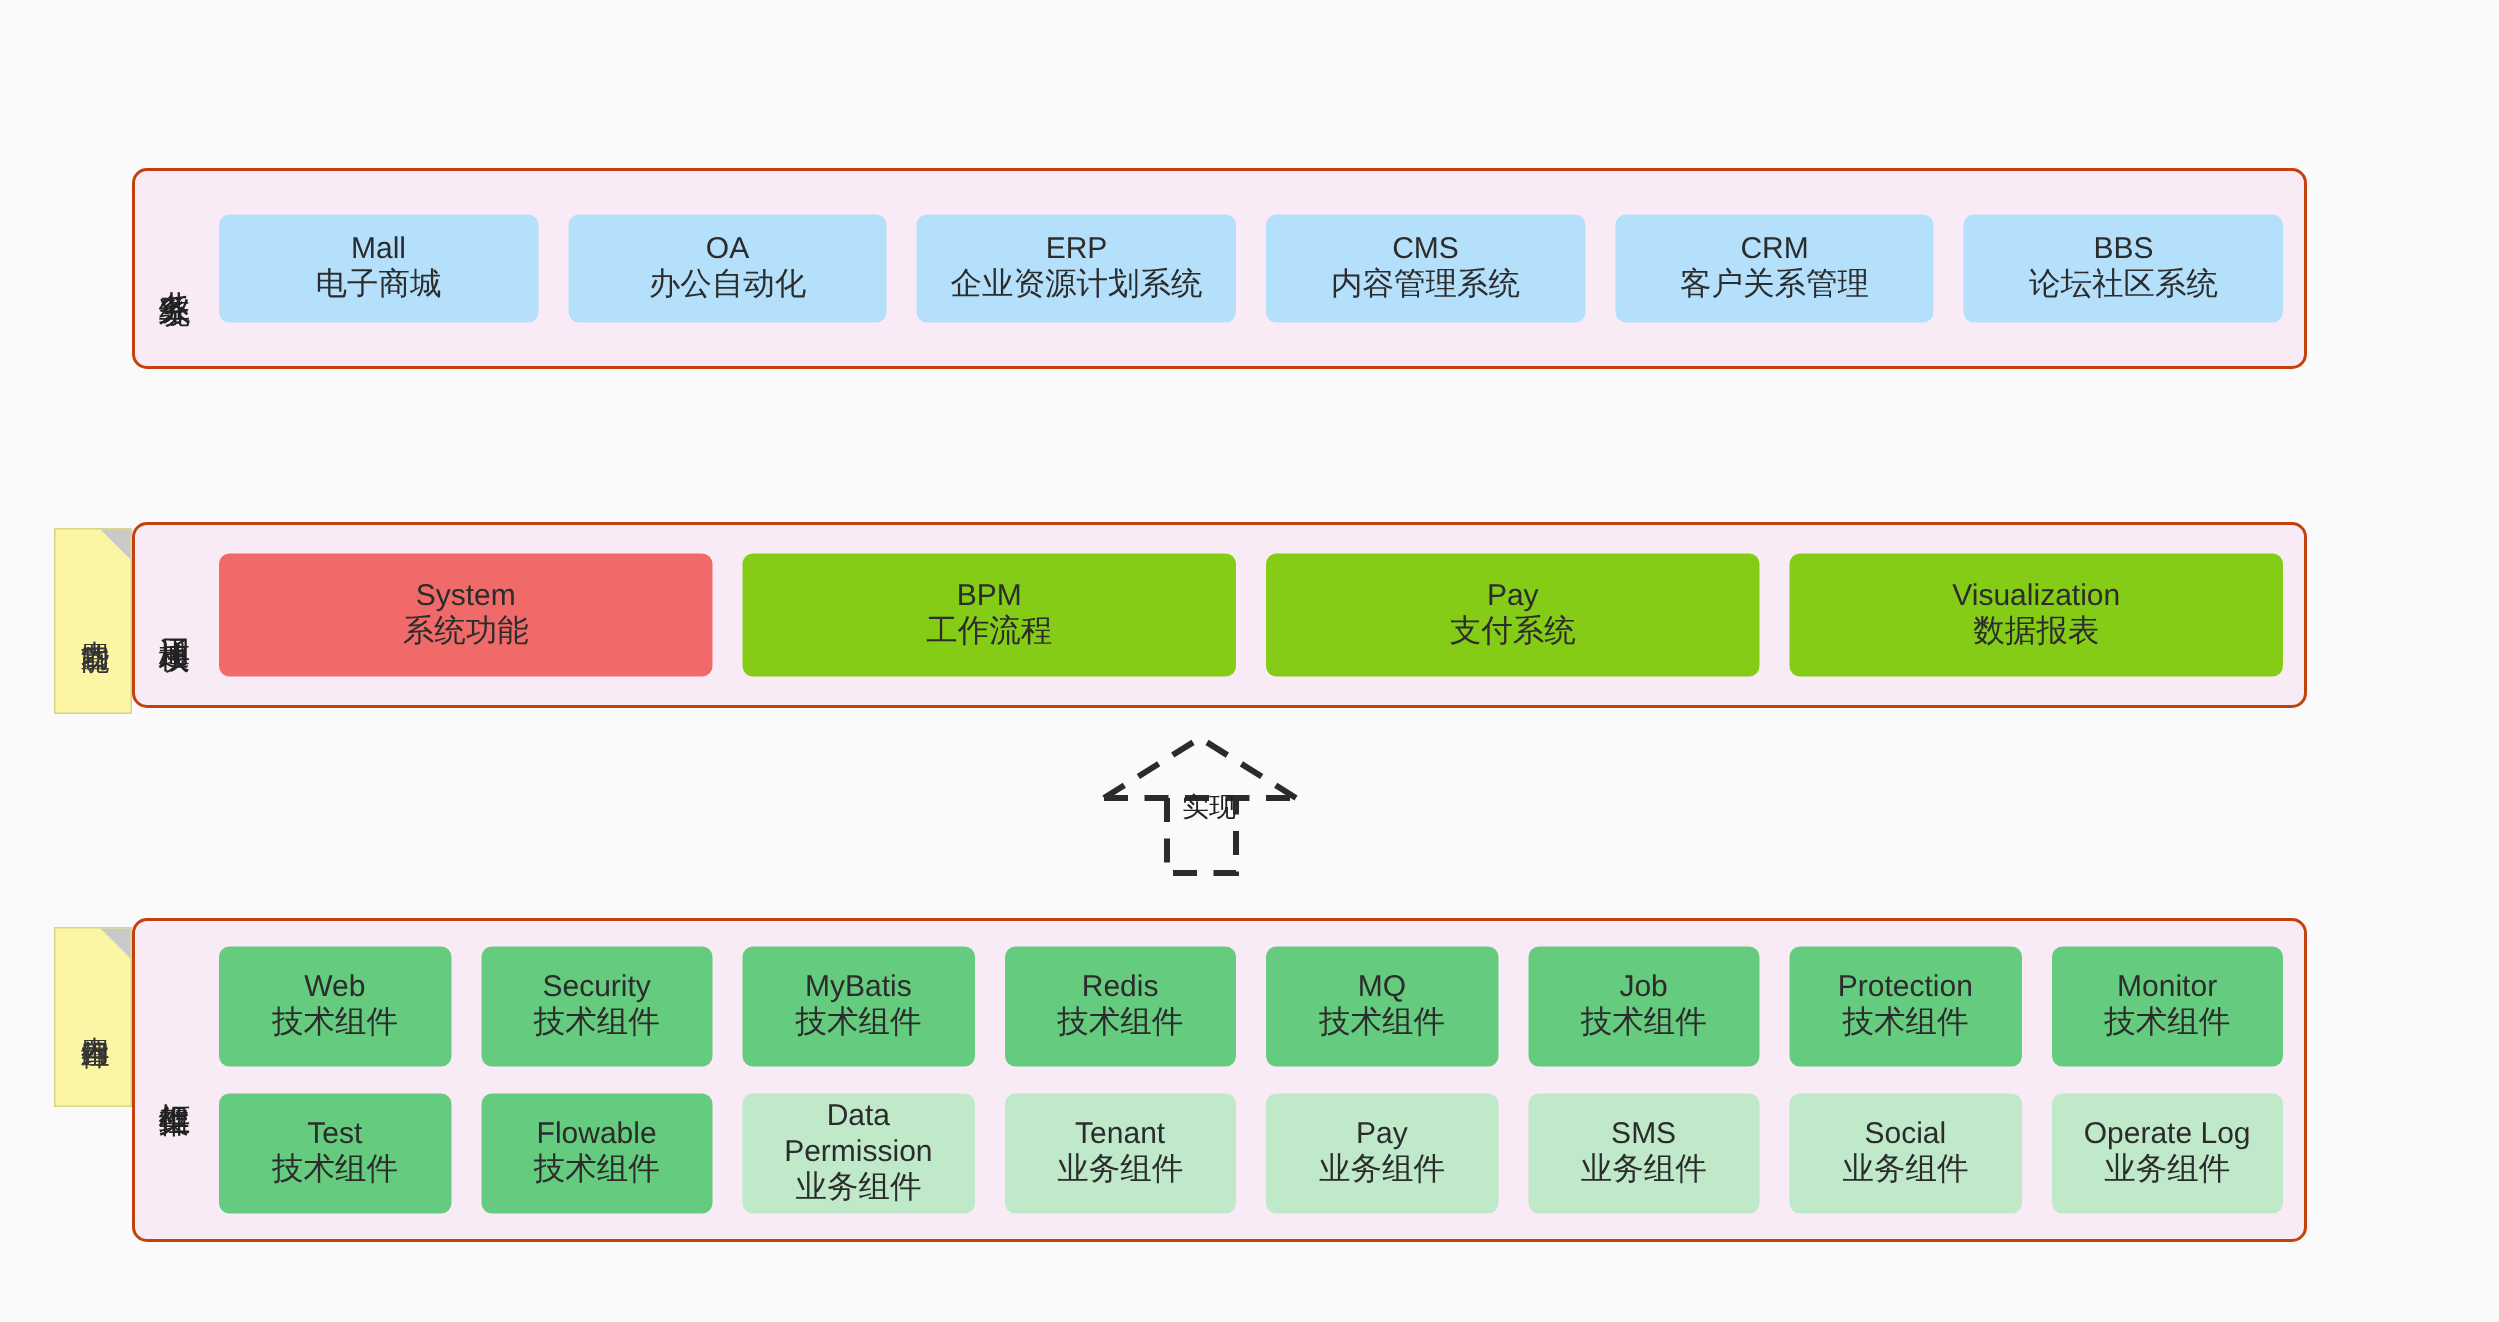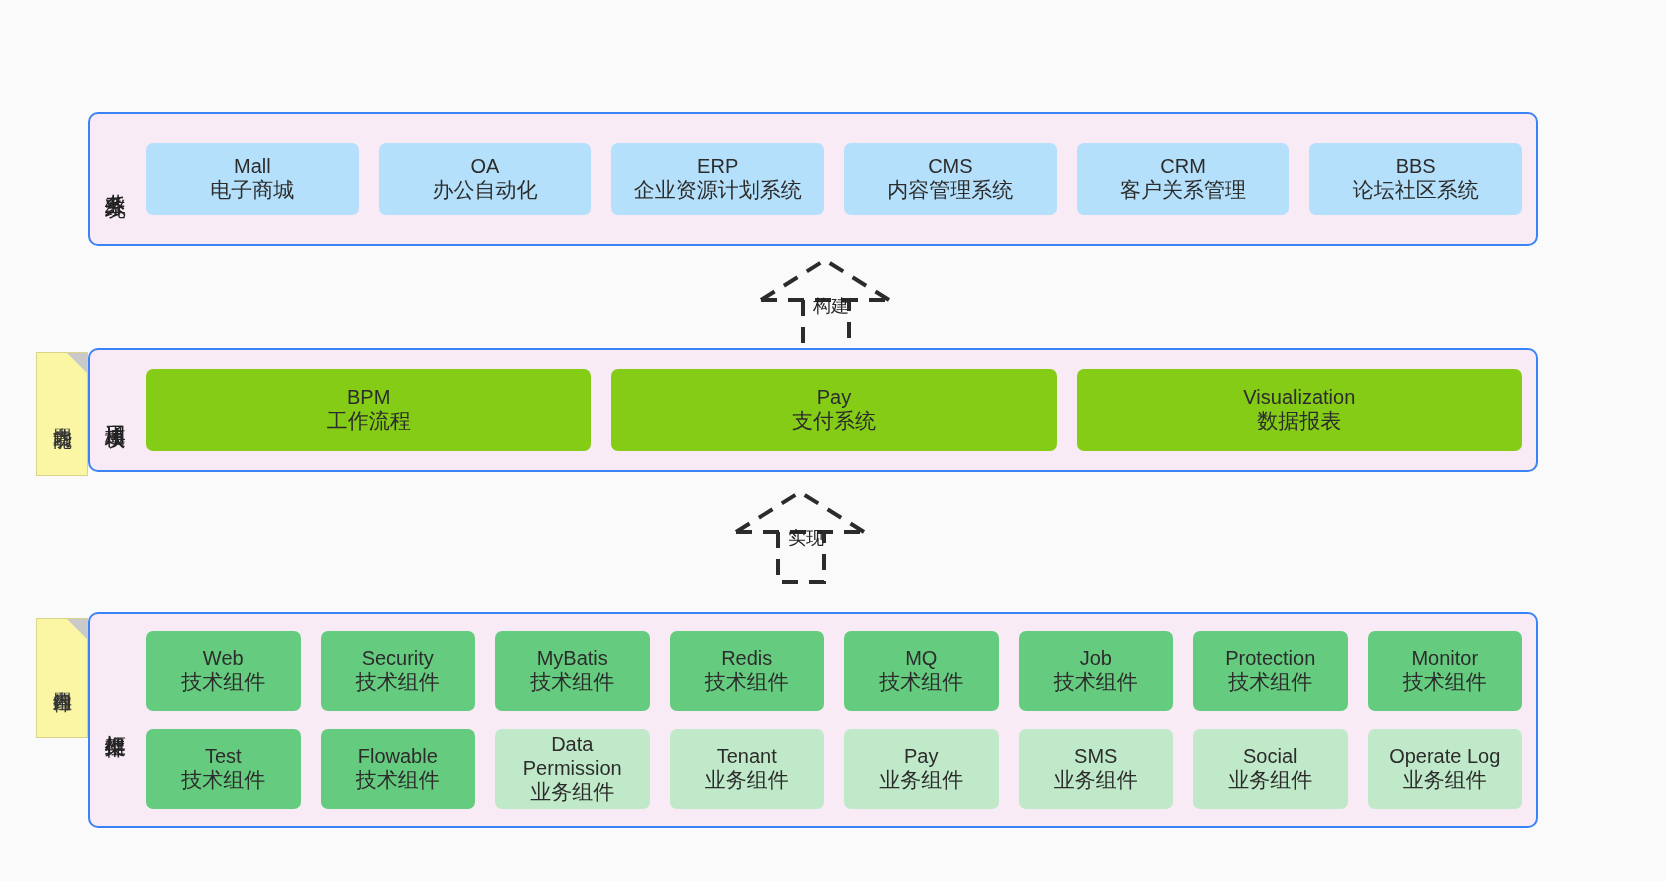--- a/index.html
+++ b/index.html
@@ -18,21 +18,21 @@
 
   .canvas {
     position: absolute;
     inset: 0;
   }
 
   
   .layer {
     position: absolute;
     background: #f9ebf5;
-    border: 2px solid #3b82f6;
+    border: 2px solid #c2410c;
     border-radius: 10px;
     box-sizing: border-box;
     display: flex;
     align-items: stretch;
   }
 
   .layer-title {
     width: 50px;
     flex: 0 0 50px;
     display: flex;
@@ -180,36 +180,32 @@
           <span class="cn">客户关系管理</span>
         </div>
         <div class="card c-blue">
           <span class="en">BBS</span>
           <span class="cn">论坛社区系统</span>
         </div>
       </div>
     </div>
   </div>
 
-  <div class="connector" id="conn-build">
-    <svg width="180" height="100" viewBox="0 0 180 100">
-      <path d="M 16 46 L 80 6 L 144 46" fill="none" stroke="#2b2b2b" stroke-width="4" stroke-dasharray="16 11" stroke-linecap="butt"></path>
-      <path d="M 16 46 L 144 46" fill="none" stroke="#2b2b2b" stroke-width="4" stroke-dasharray="16 11" stroke-linecap="butt"></path>
-      <path d="M 58 46 L 58 96 L 104 96 L 104 46" fill="none" stroke="#2b2b2b" stroke-width="4" stroke-dasharray="16 11" stroke-linecap="butt"></path>
-    </svg>
-    <span class="conn-label">构建</span>
-  </div>
 
   <div class="note" id="note-common">
     <span>内置功能</span>
   </div>
   <div class="layer" id="layer-common">
     <div class="layer-title">通用模块</div>
     <div class="cards">
       <div class="card-row">
+        <div class="card c-red-strong">
+          <span class="en">System</span>
+          <span class="cn">系统功能</span>
+        </div>
         <div class="card c-red-soft">
           <span class="en">BPM</span>
           <span class="cn">工作流程</span>
         </div>
         <div class="card c-red-soft">
           <span class="en">Pay</span>
           <span class="cn">支付系统</span>
         </div>
         <div class="card c-red-soft">
           <span class="en">Visualization</span>

